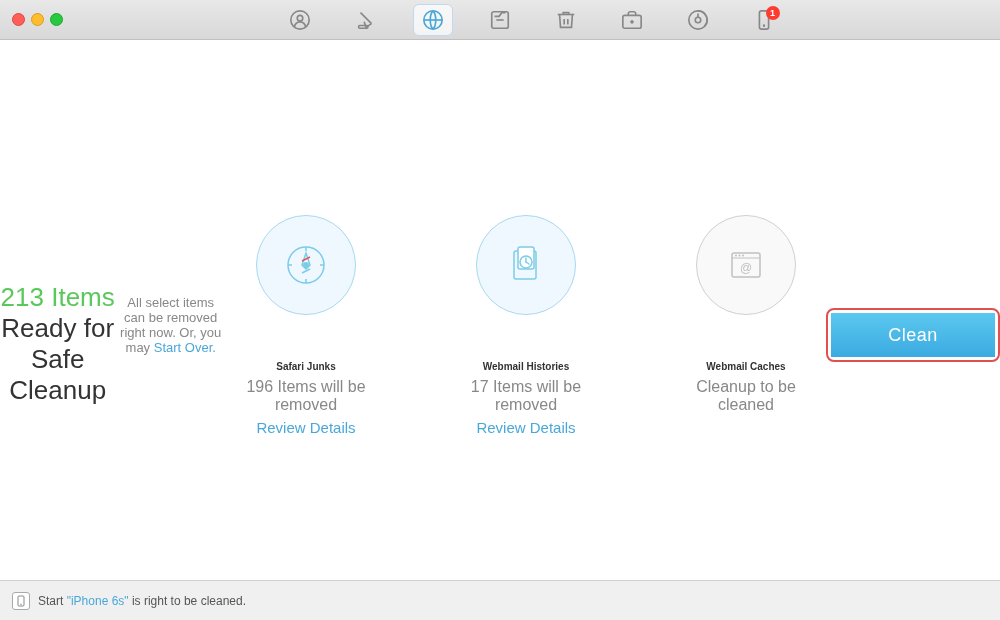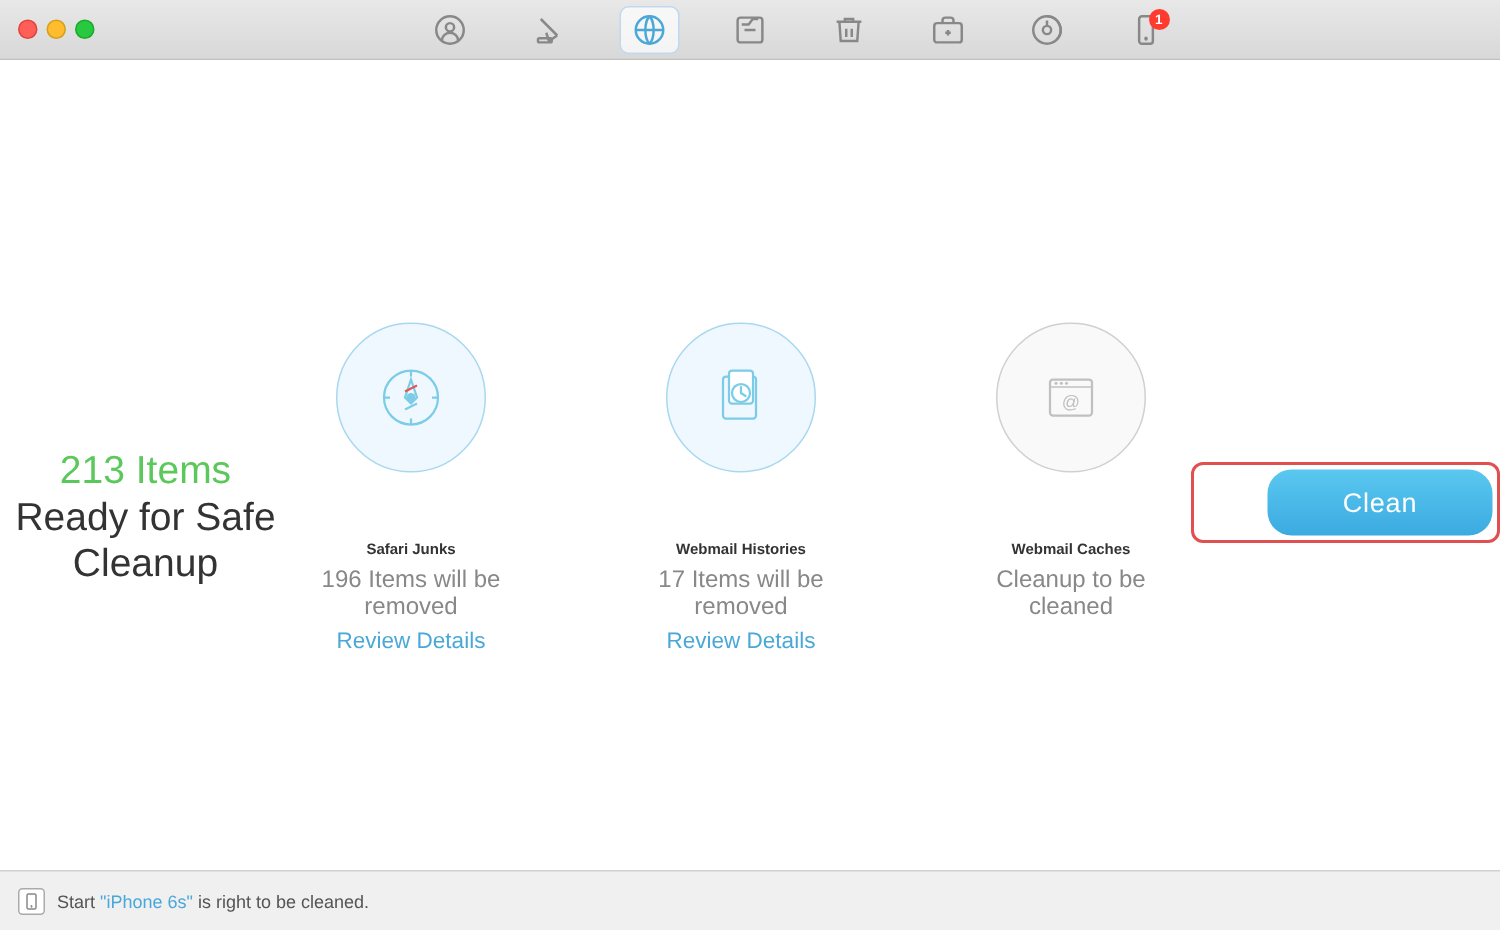--- a/index.html
+++ b/index.html
@@ -188,29 +188,28 @@
 
     .clean-button-outer {
       border: 2px solid #e05050;
       border-radius: 8px;
       padding: 3px;
     }
 
     .clean-button {
       background: linear-gradient(to bottom, #5bc8f0, #3baae0);
       border: none;
-      border-radius: 16px;
+      border-radius: 0;
       color: white;
       font-size: 18px;
       font-weight: 400;
-      width: 150px;
+      width: 164px;
       height: 44px;
       cursor: pointer;
       letter-spacing: 0.5px;
-      margin-left: 46px;
     }
 
     
     .statusbar {
       position: absolute;
       bottom: 0;
       width: 100%;
       height: 40px;
       background: #f0f0f0;
       border-top: 1px solid #d0d0d0;
@@ -318,20 +317,23 @@
 
   </div>
 </div>
 
 <div class="main-content">
 
   <div class="headline">
     <span class="headline-count">213 Items</span><span> Ready for Safe Cleanup</span>
   </div>
 
+  <div class="subtitle">
+    <span>All select items can be removed right now. Or, you may </span><a class="start-over-link">Start Over.</a>
+  </div>
 
   <div class="cards-container">
 
     <div class="card">
       <div class="card-icon-wrapper active-icon">
         <svg width="44" height="44" viewBox="0 0 44 44" fill="none">
           <circle cx="22" cy="22" r="18" stroke="#7ccce8" stroke-width="1.5" fill="none"></circle>
           <polygon points="22,10 26,22 22,26 18,22" fill="none" stroke="#7ccce8" stroke-width="1.5"></polygon>
           <line x1="22" y1="4" x2="22" y2="8" stroke="#7ccce8" stroke-width="1.5"></line>
           <line x1="22" y1="36" x2="22" y2="40" stroke="#7ccce8" stroke-width="1.5"></line>

